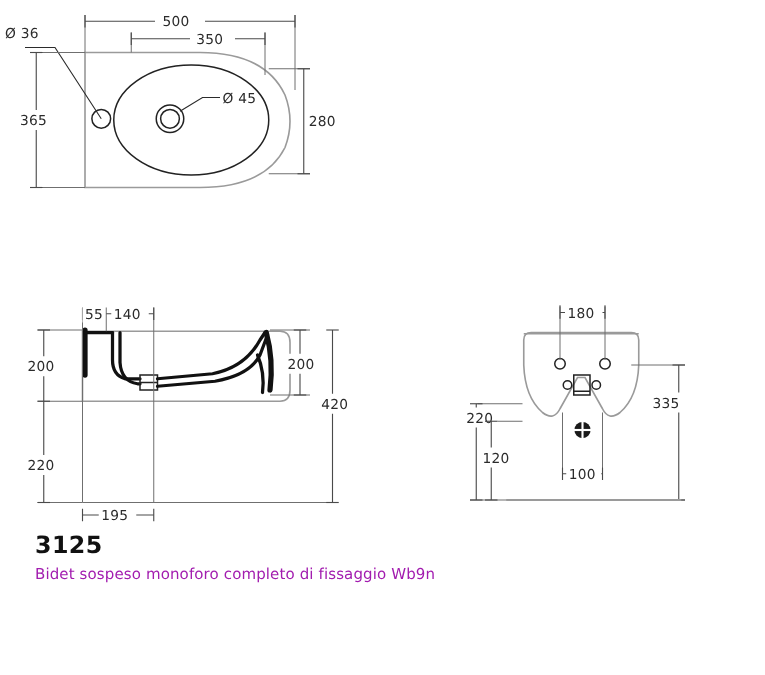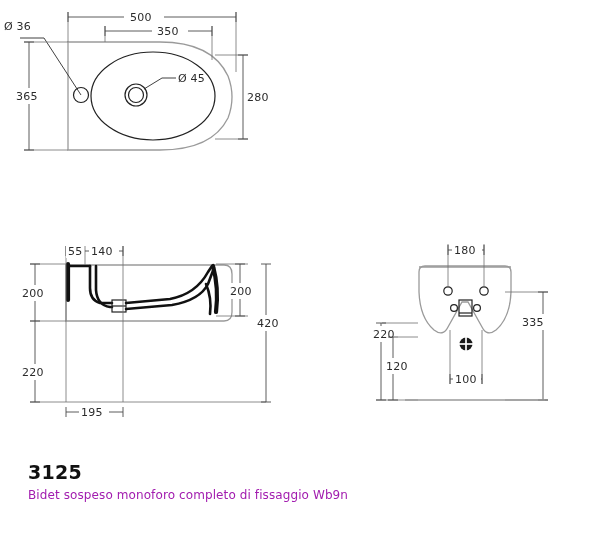--- a/index.html
+++ b/index.html
@@ -81,21 +81,21 @@
     fill: #ffffff;
   }
   .baseline {
     stroke: #9a9a9a;
     stroke-width: 1.6;
     fill: none;
   }
   #caption {
     position: absolute;
     left: 28px;
-    top: 460px;
+    top: 424px;
     width: 560px;
   }
   #caption .code {
     font-size: 19px;
     font-weight: bold;
     line-height: 24px;
     color: #111111;
     letter-spacing: 0.3px;
   }
   #caption .desc {

